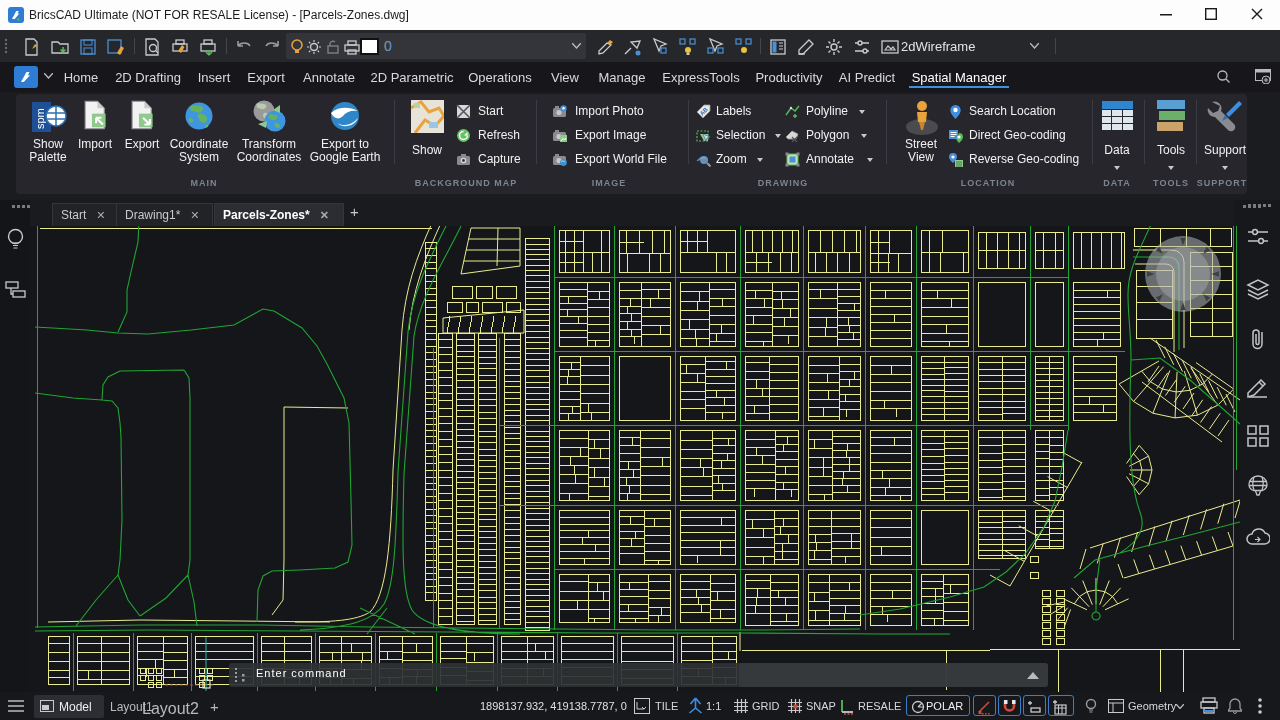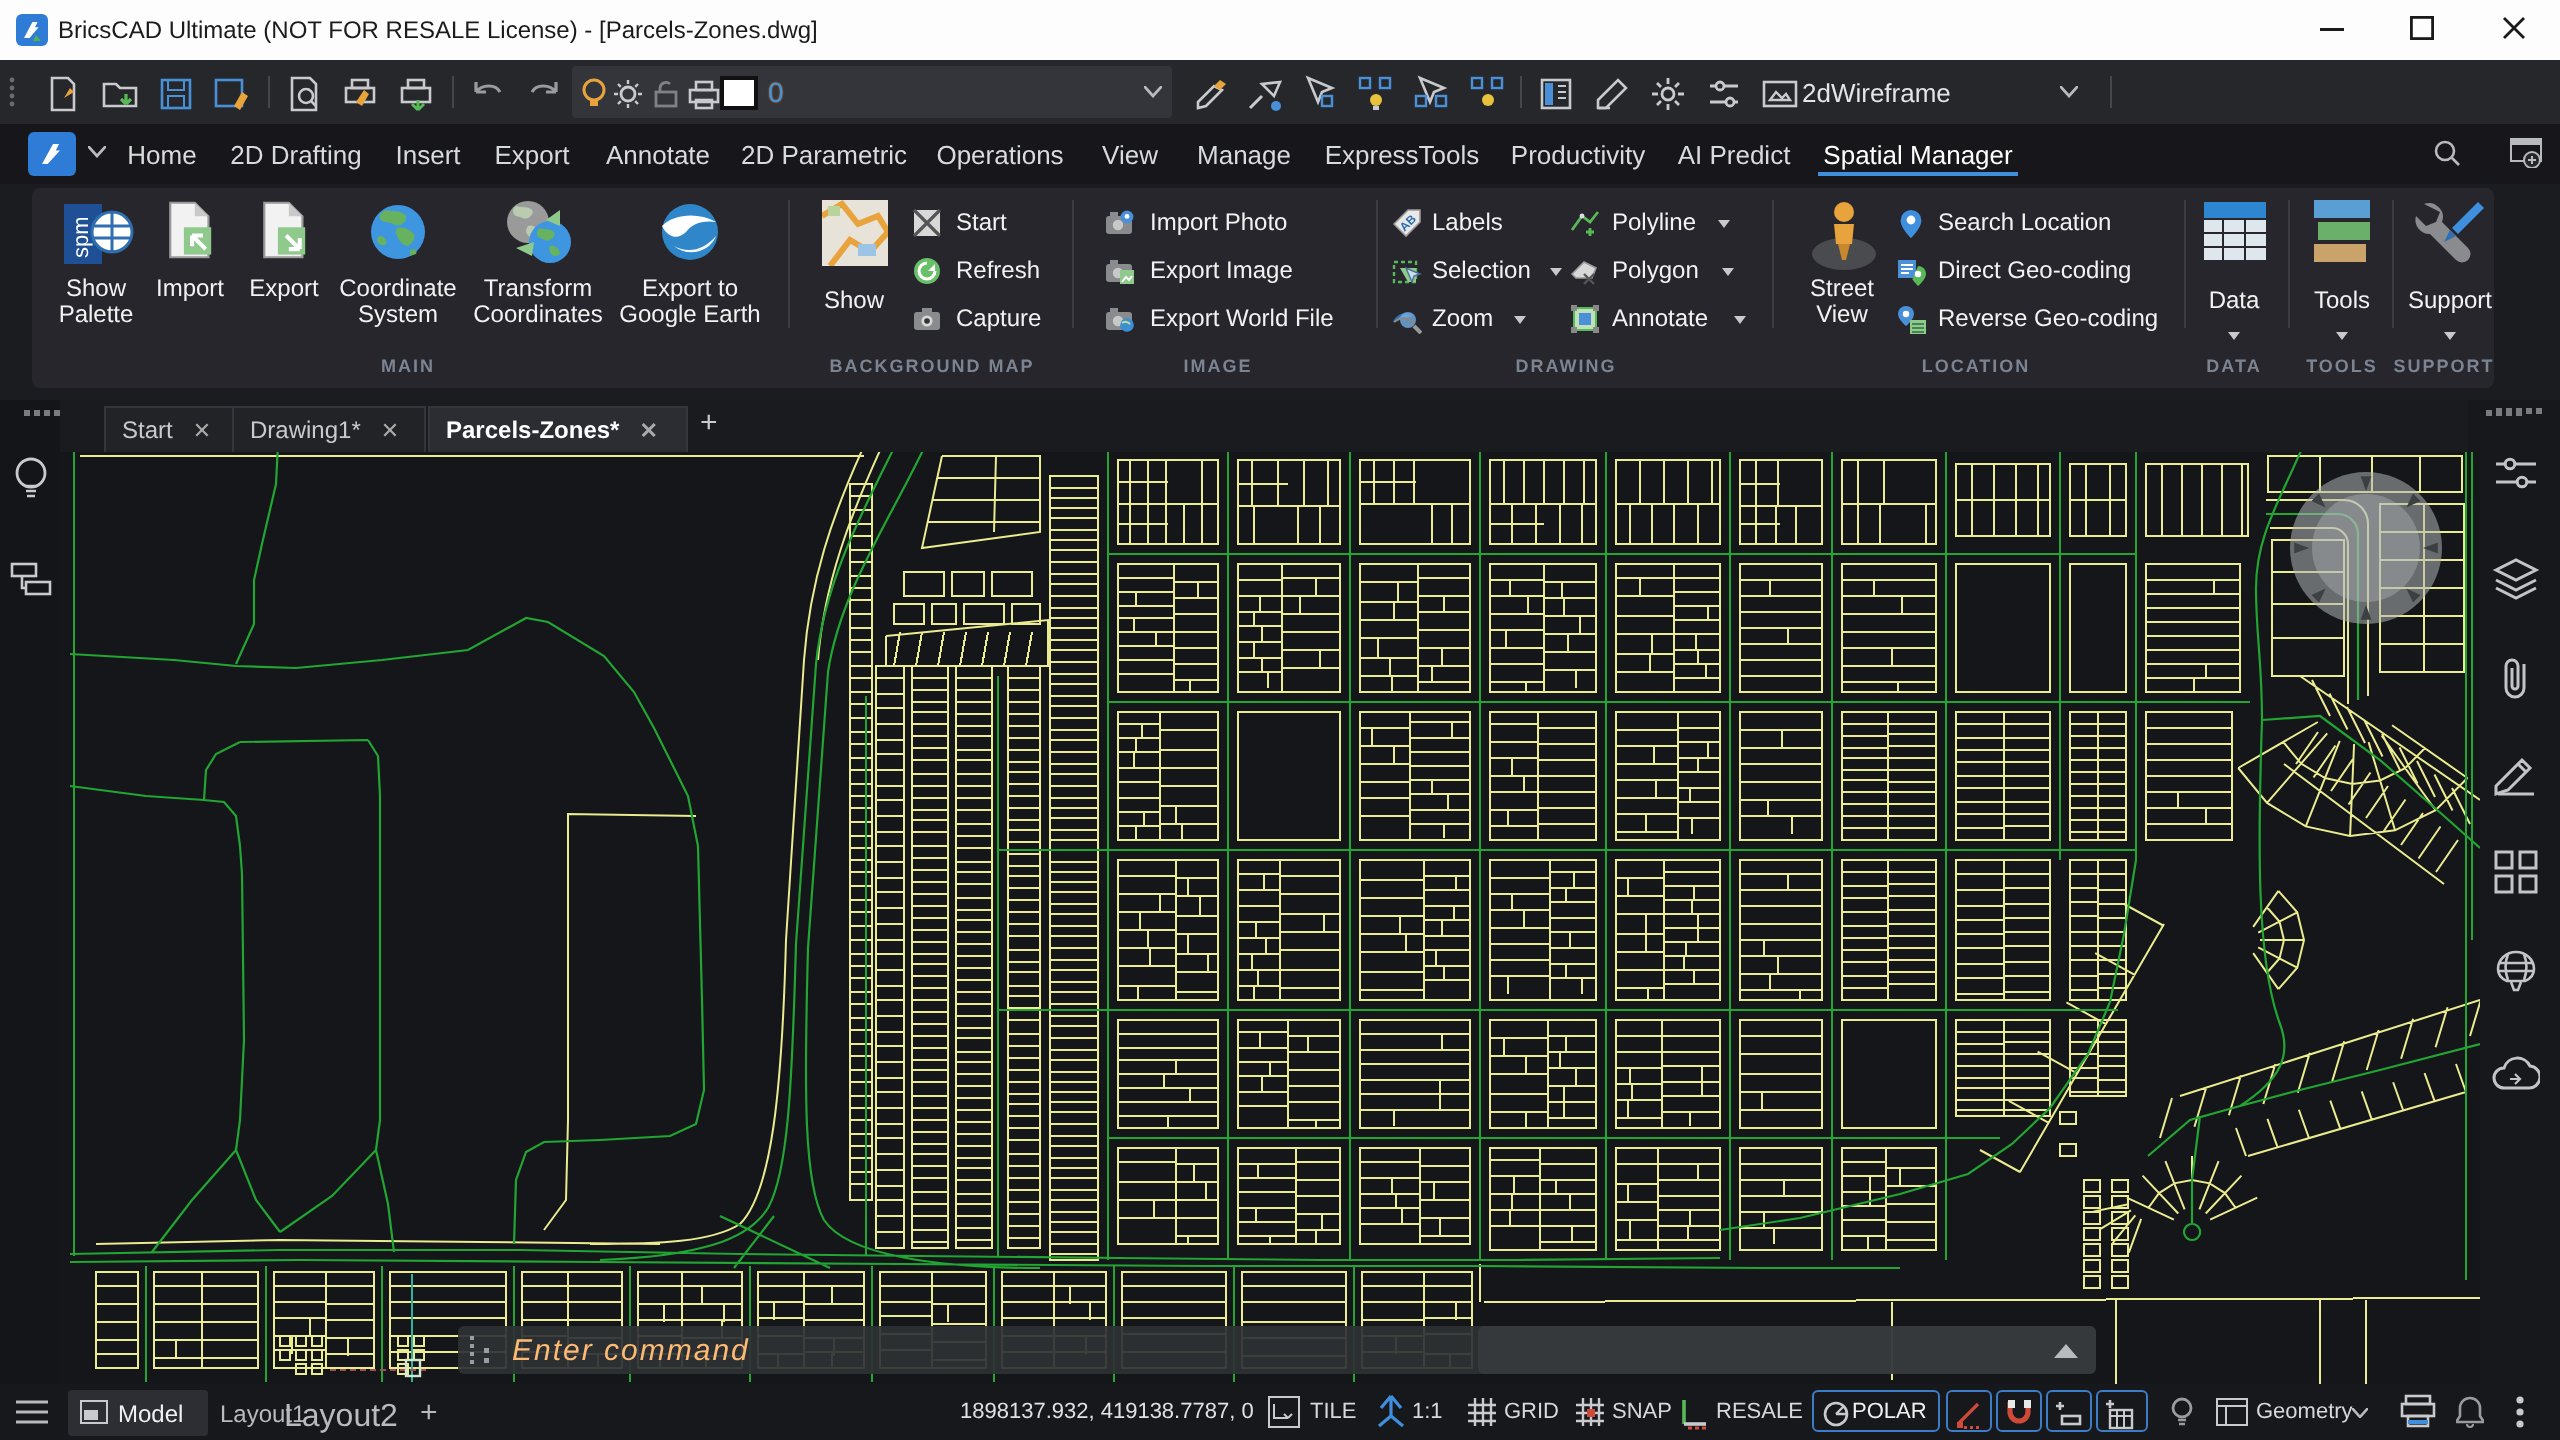--- a/index.html
+++ b/index.html
@@ -552,21 +552,21 @@
 <svg class="ico" style="left:232px;top:666px" width="18" height="18" viewBox="0 0 18 18">
     <g fill="#9a9da1">
       <rect x="3" y="2" width="2" height="2"></rect>
       <rect x="3" y="6" width="2" height="2"></rect>
       <rect x="3" y="10" width="2" height="2"></rect>
       <rect x="3" y="14" width="2" height="2"></rect>
       <rect x="10" y="8" width="2.5" height="2.5"></rect>
       <rect x="10" y="13" width="2.5" height="2.5"></rect>
     </g>
   </svg>
-<div class="abs" style="left:256px;top:667px;font-size:15px;font-style:italic;color:#fdba74;letter-spacing:1px">Enter command</div>
+<div class="abs" style="left:256px;top:667px;font-size:11px;color:#ffffff;letter-spacing:1px">Enter command</div>
 <div class="abs" style="left:739px;top:663px;width:309px;height:24px;background:rgba(62,66,70,0.55);border-radius:3px"></div>
 <svg class="ico" style="left:1027px;top:671px" width="12" height="8" viewBox="0 0 12 8">
     <path d="M0 8l6-7 6 7z" fill="#b9babd"></path>
   </svg>
 <svg class="ico" style="left:8px;top:700px" width="16" height="12" viewBox="0 0 16 12">
     <g stroke="#b9babd" stroke-width="1.4">
       <path d="M0 1h16M0 6h16M0 11h16"></path>
     </g>
   </svg>
 <div class="abs" style="left:34px;top:695px;width:70px;height:23px;background:#2c2e33;border-radius:2px"></div>

